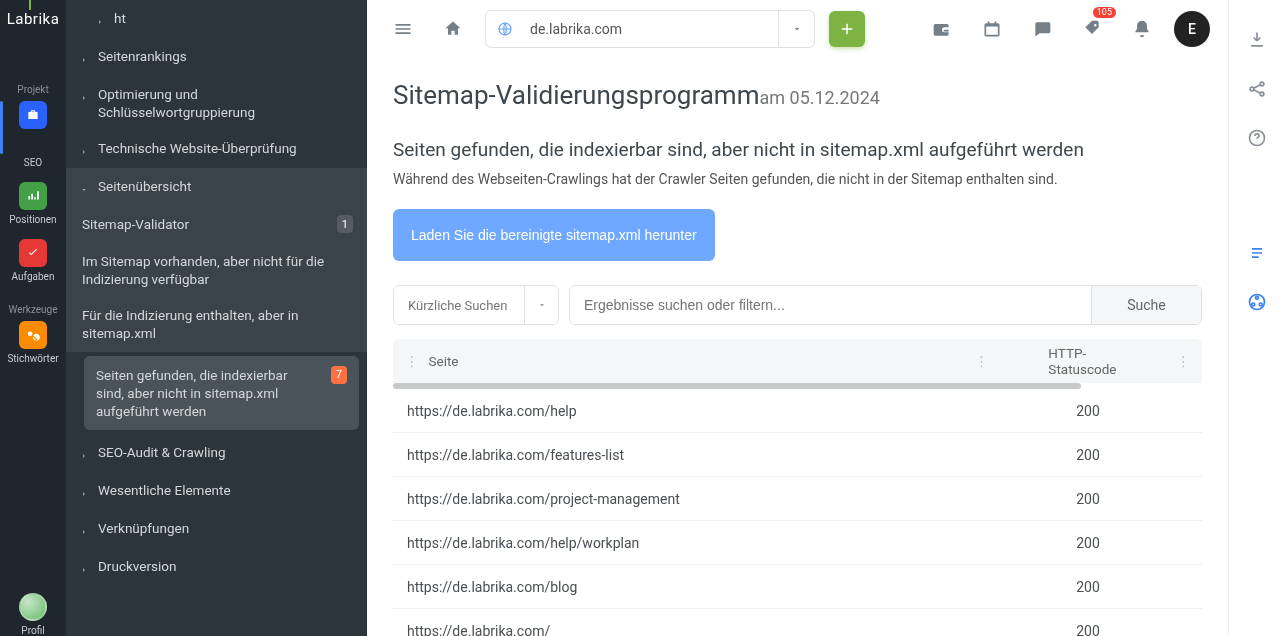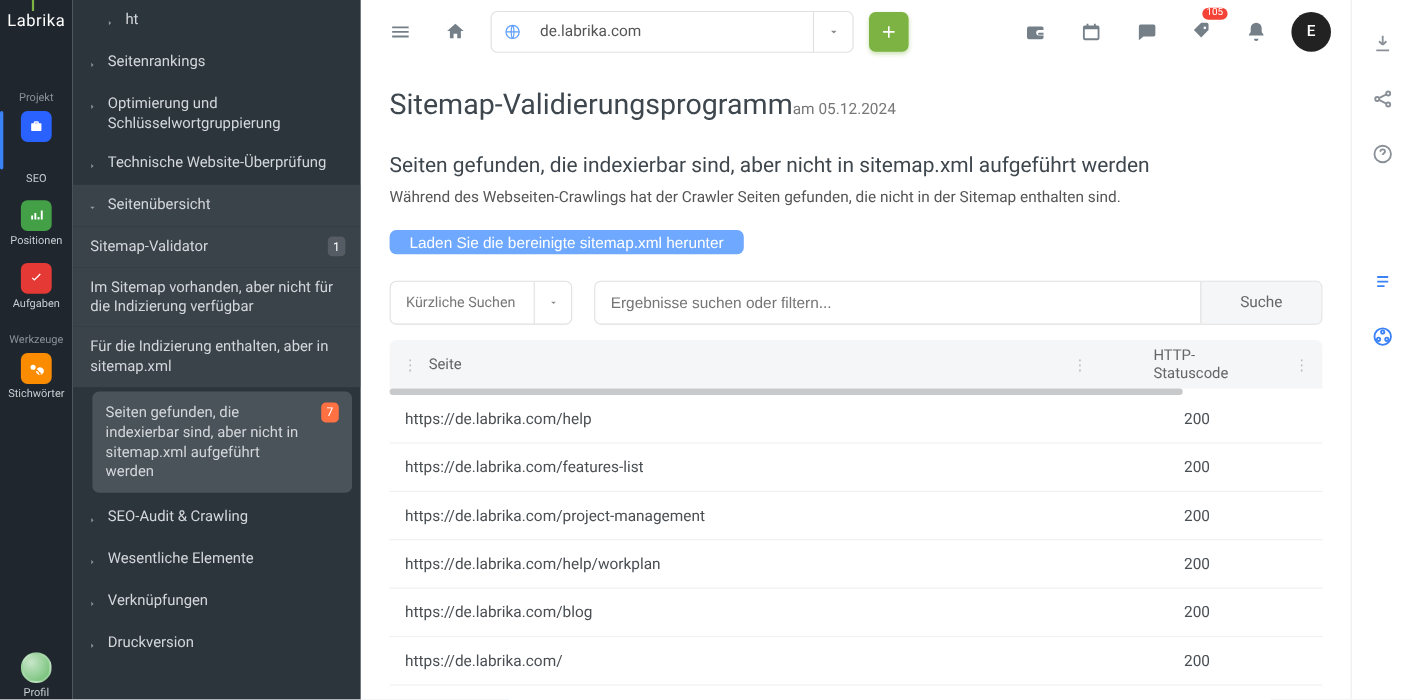--- a/index.html
+++ b/index.html
@@ -33,21 +33,21 @@
   .rail .rail-item.active::before { content:""; position:absolute; left:-19px; top:0; bottom:14px; width:3px; background:#3b82f6; border-radius:2px; }
   .ic-blue { background:#2962ff; }
   .ic-green { background:#43a047; }
   .ic-red { background:#e53935; }
   .ic-orange { background:#fb8c00; }
   .rail svg { width:14px; height:14px; fill:#fff; }
   .rail .profile { margin-top:auto; display:flex; flex-direction:column; align-items:center; gap:4px; }
   .rail .avatar-ball { width:28px; height:28px; border-radius:50%; background:radial-gradient(circle at 30% 30%, #c8e6c9, #66bb6a); border:2px solid #fff3; }
 
   
-  .sidebar { width:262px; background:var(--bg-dark2); color:var(--text-light); overflow-y:auto; flex-shrink:0; font-size:13.5px; }
+  .sidebar { width:301px; background:var(--bg-dark2); color:var(--text-light); overflow-y:auto; flex-shrink:0; font-size:13.5px; }
   .sidebar::-webkit-scrollbar { width:6px; }
   .nav-item { display:flex; align-items:flex-start; gap:8px; padding:9px 14px 9px 14px; cursor:pointer; }
   .nav-item .chev { width:10px; flex-shrink:0; margin-top:4px; opacity:0.6; }
   .nav-item.sub { padding-left:30px; }
   .nav-item.subsub { padding-left:16px; background:var(--bg-dark3); }
   .nav-item.active-parent { background:var(--bg-dark3); }
   .nav-item.active { background:#4a525a; border-radius:6px; margin:4px 8px 4px 18px; padding:10px 12px; }
   .nav-item .label { flex:1; line-height:1.35; }
   .nav-badge { display:inline-flex; min-width:16px; height:18px; padding:0 5px; align-items:center; justify-content:center; border-radius:4px; font-size:11px; margin-left:6px; }
   .nav-badge.grey { background:#555c63; color:#fff; }
@@ -64,26 +64,26 @@
   .site-select .drop { width:36px; border-left:1px solid var(--grey-border); display:flex; align-items:center; justify-content:center; color:#888; height:100%; }
   .add-btn { width:36px; height:36px; background:var(--accent-green); border-radius:6px; display:flex; align-items:center; justify-content:center; color:#fff; cursor:pointer; box-shadow:0 2px 4px rgba(124,179,66,.4); }
   .topbar .spacer { flex:1; }
   .notif-wrap { position:relative; }
   .notif-badge { position:absolute; top:-4px; right:-6px; background:var(--badge-red); color:#fff; font-size:9px; border-radius:8px; padding:1px 4px; line-height:1.1; }
   .avatar { width:36px; height:36px; border-radius:50%; background:#222; color:#fff; display:flex; align-items:center; justify-content:center; font-weight:500; }
 
   .content { flex:1; overflow-y:auto; padding:14px 26px 40px 26px; position:relative; }
   .page-title { display:flex; align-items:baseline; gap:0; margin:8px 0 28px; }
   .page-title h1 { font-size:26px; font-weight:400; color:#3f474e; margin:0; }
-  .page-title .date { color:#777; font-size:14px; }
+  .page-title .date { color:#777; font-size:18px; }
   .section-h { font-size:19px; font-weight:400; color:#3f474e; margin:0 0 10px; }
   .section-p { color:#555; margin:0 0 22px; font-size:14px; }
-  .primary-btn { display:inline-flex; align-items:center; height:22px; padding:0 18px; background:#6fa8ff; color:#fff; border:none; border-radius:6px; font-size:14px; cursor:pointer; }
-
-  .filter-row { display:flex; gap:20px; margin:24px 0 14px;align-items:center; }
+  .primary-btn { display:inline-flex; align-items:center; height:52px; padding:0 18px; background:#6fa8ff; color:#fff; border:none; border-radius:6px; font-size:14px; cursor:pointer; }
+
+  .filter-row { display:flex; gap:10px; margin:24px 0 14px;align-items:center; }
   .combo { display:flex; border:1px solid var(--grey-border); border-radius:6px; height:40px; }
   .combo .combo-label { padding:0 14px; display:flex; align-items:center; color:#777; font-size:13px; min-width:130px; }
   .combo .combo-drop { width:34px; display:flex; align-items:center; justify-content:center; border-left:1px solid var(--grey-border); }
   .search-box { flex:1; display:flex; border:1px solid var(--grey-border); border-radius:6px; height:40px; overflow:hidden; }
   .search-box input { flex:1; border:none; outline:none; padding:0 14px; font-size:14px; color:#555; background:transparent; }
   .search-box .search-btn { width:110px; background:var(--grey-light-bg); border-left:1px solid var(--grey-border); display:flex; align-items:center; justify-content:center; color:#666; cursor:pointer; }
 
   .table { border:0; }
   .thead { display:flex; background:var(--grey-light-bg); border-radius:6px 6px 0 0; height:44px; align-items:center; padding:0 12px; color:#666; font-size:13.5px; }
   .th { display:flex; align-items:center; gap:10px; }

